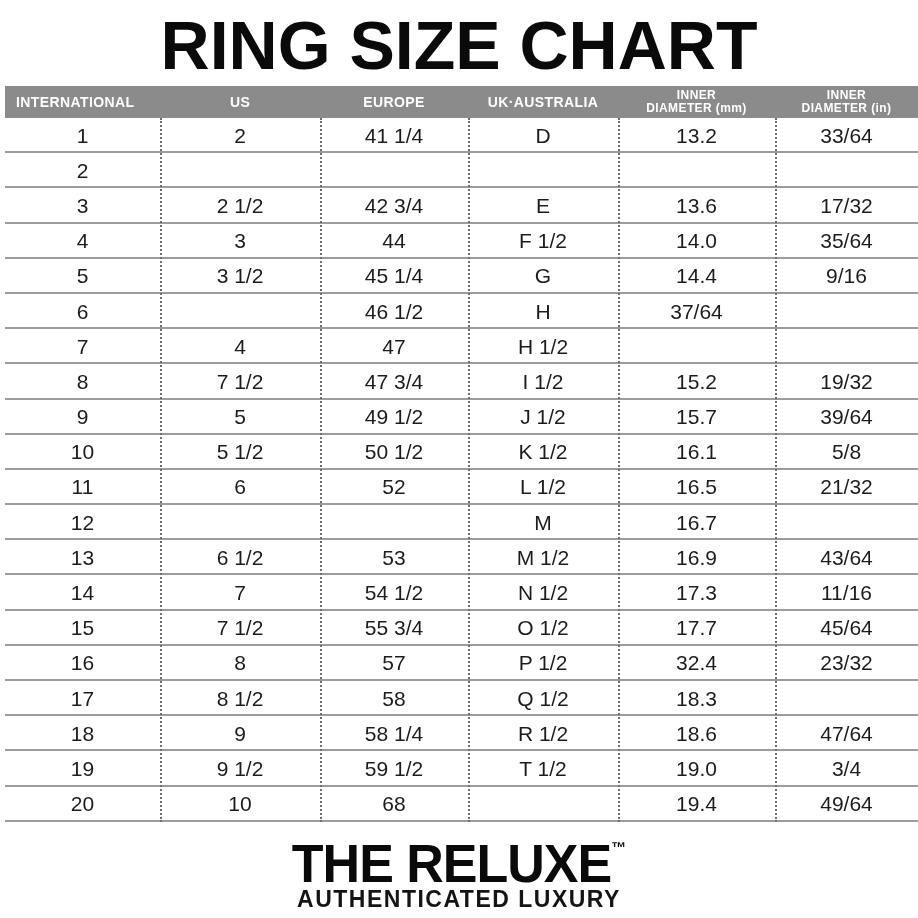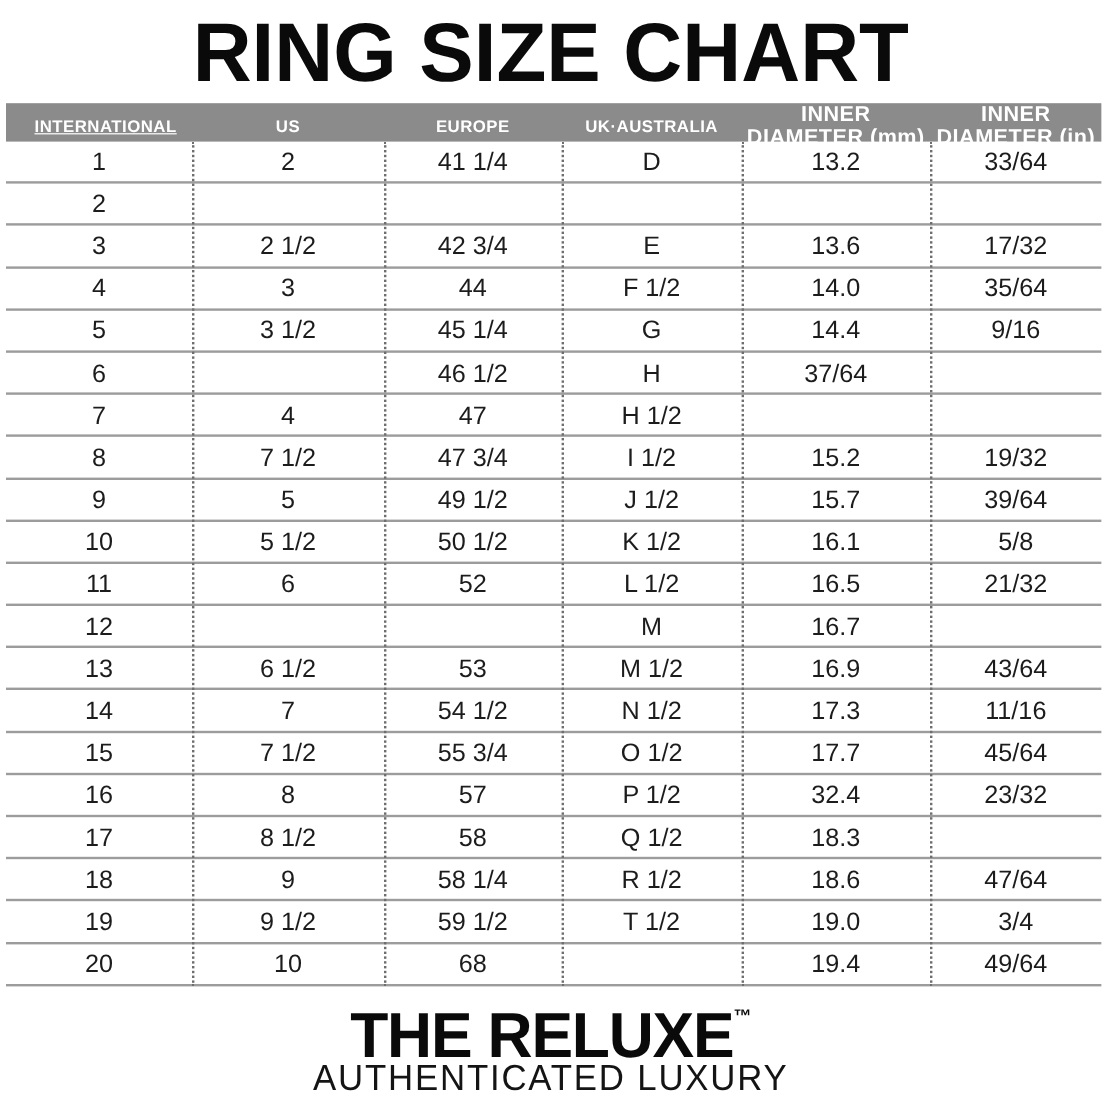--- a/index.html
+++ b/index.html
@@ -42,26 +42,25 @@
     color: #ffffff;
   }
   .hcell {
     text-align: center;
     font-weight: bold;
     font-size: 14px;
     letter-spacing: 0.4px;
     line-height: 1.05;
   }
   .hcell.first {
-    text-align: center;
+    text-align: left;
     padding-left: 11px;
-    text-decoration: underline;
   }
   .hcell.two-line {
-    font-size: 18px;
+    font-size: 12px;
   }
   .tbody {
     position: relative;
   }
   .row {
     display: grid;
     grid-template-columns: 155px 160px 148px 150px 157px 143px;
     height: 35.2px;
     box-sizing: border-box;
     border-bottom: 2px solid #9c9c9c;
@@ -95,22 +94,22 @@
     transform: scaleY(1.02);
     white-space: nowrap;
   }
   .brand-tm {
     font-size: 15px;
     font-weight: bold;
     vertical-align: 28px;
     letter-spacing: 0;
   }
   .tagline {
-    font-size: 29px;
-    font-weight: 400;
+    font-size: 23px;
+    font-weight: 700;
     color: #141414;
     letter-spacing: 1.5px;
     line-height: 25px;
     transform: scaleY(1.04);
   }
   .website {
     font-size: 14px;
     font-weight: bold;
     color: #0a0a0a;
     letter-spacing: 1px;

